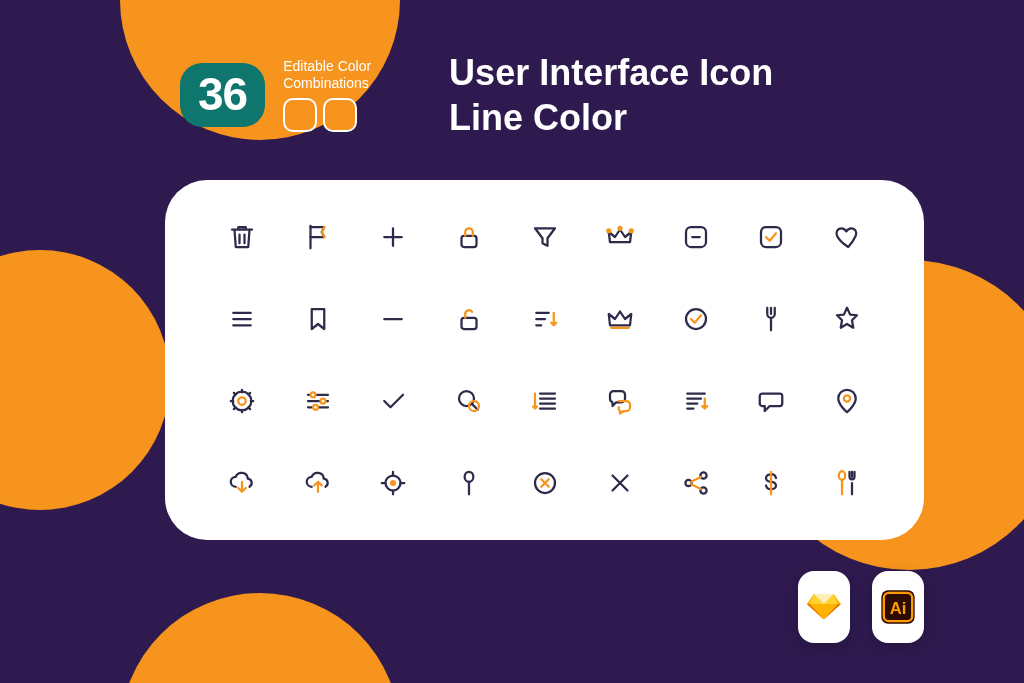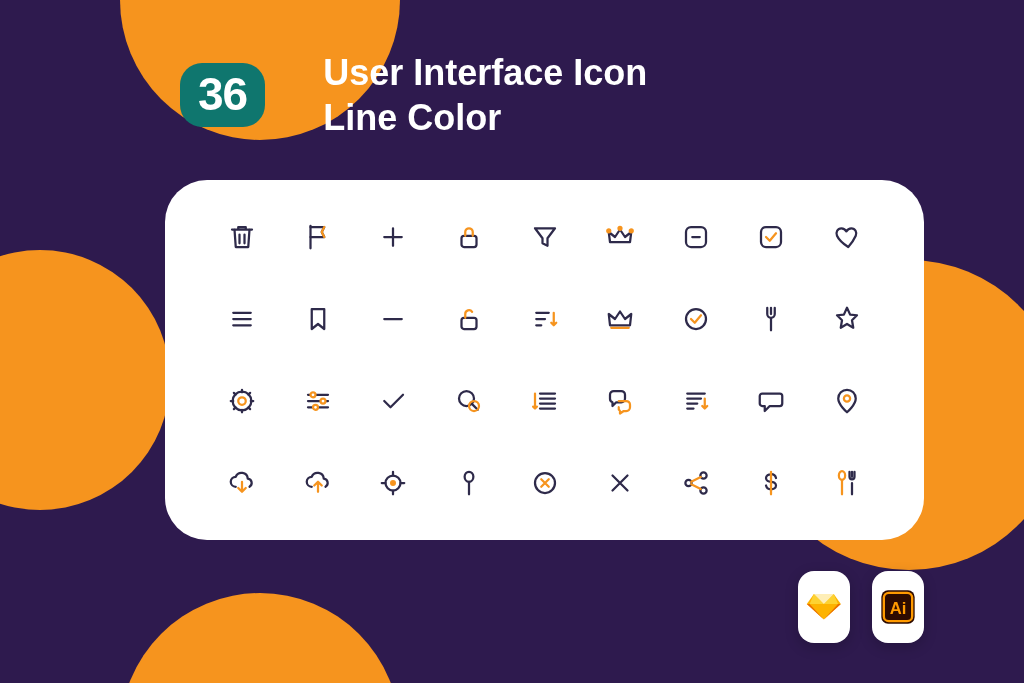--- a/index.html
+++ b/index.html
@@ -54,21 +54,21 @@
     border-radius: 10px;
     border: 2.5px solid #fff;
   }
   .swatch.white { background: transparent; }
   .swatch.orange2 { background:#f6941e; border-color:#fff; }
 
   .title {
     color: #fff;
     font-size: 36px;
     font-weight: 600;
-    margin-left: 40px;
+    margin-left: 60px;
     line-height: 1.25;
   }
 
   .card {
     position: absolute;
     left: 165px;
     right: 100px;
     top: 180px;
     height: 360px;
     background: #fff;
@@ -113,20 +113,30 @@
 </head>
 <body>
 
 <div class="circle c1"></div>
 <div class="circle c2"></div>
 <div class="circle c3"></div>
 <div class="circle c4"></div>
 
 <div class="header">
   <div class="badge36">36</div>
+  <div class="combos">
+    <div class="combos-text">
+      <span>Editable Color</span><br>
+      <span>Combinations</span>
+    </div>
+    <div class="swatches">
+      <div class="swatch white"></div>
+      <div class="swatch orange2"></div>
+    </div>
+  </div>
   <div class="title">
     <span>User Interface Icon</span><br>
     <span>Line Color</span>
   </div>
 </div>
 
 <div class="card">
 
   <div class="icon-row">
     <div class="ico">

